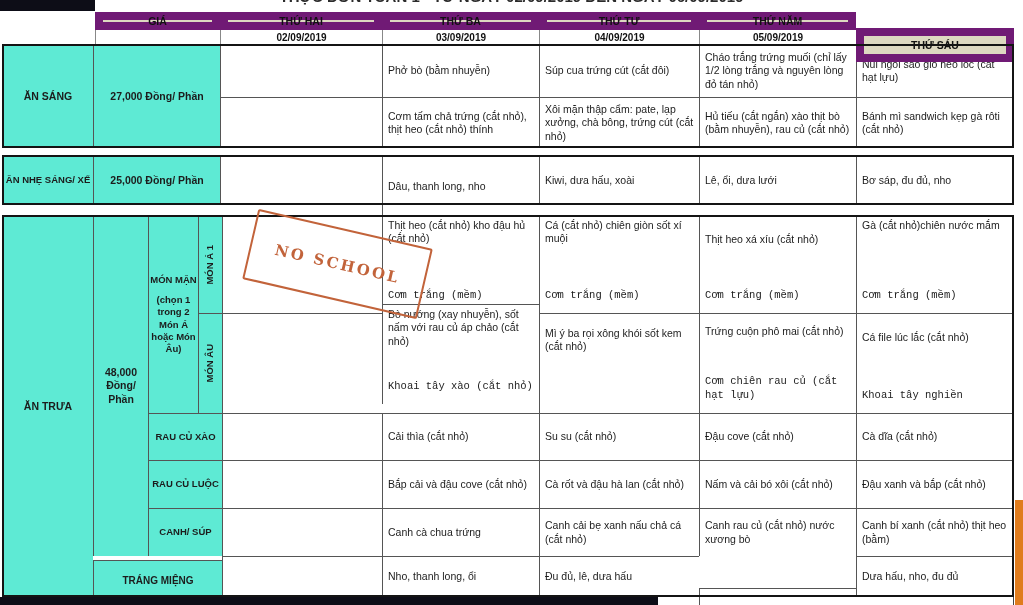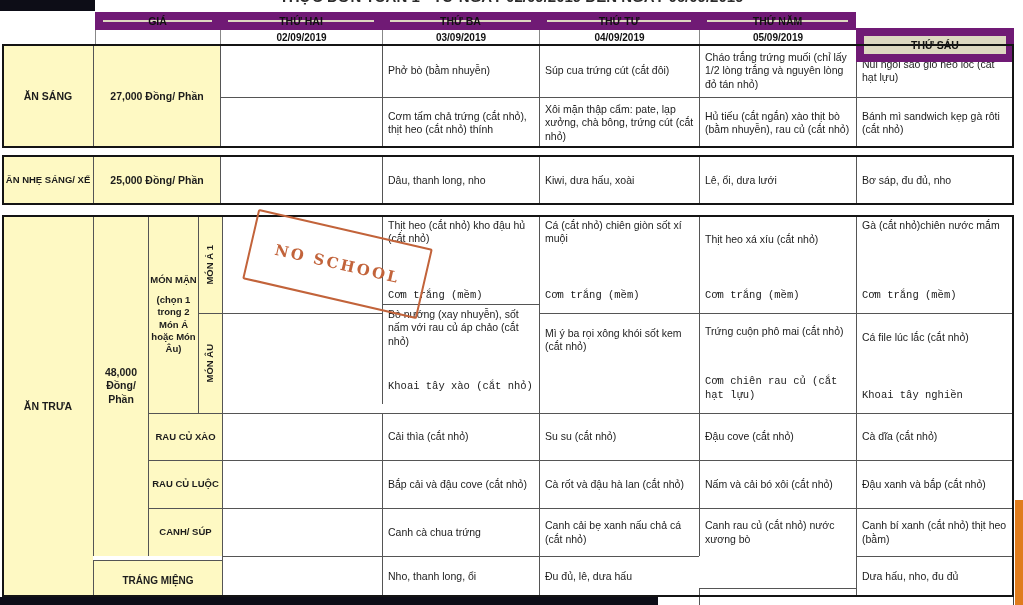--- a/index.html
+++ b/index.html
@@ -9,21 +9,21 @@
   .title{position:absolute;top:-12px;left:0;width:100%;text-align:center;font-weight:bold;
          font-size:15px;color:#2b2b2b;}
   .hdrcell{position:absolute;box-sizing:border-box;background:#ddd8c1;border:8px solid #701a75;
            font-weight:bold;font-size:10.5px;color:#111;display:flex;align-items:center;
            justify-content:center;z-index:3;}
   .datecell{position:absolute;box-sizing:border-box;font-weight:bold;font-size:10px;color:#111;
             display:flex;align-items:center;justify-content:center;border-left:1px solid #888;z-index:1;}
   .cell{position:absolute;box-sizing:border-box;background:#fff;border-left:1px solid #555;
         border-top:1px solid #555;font-size:10.5px;color:#1c1c1c;line-height:1.28;
         padding:3px 5px;display:flex;flex-direction:column;justify-content:center;z-index:1;}
-  .beige{background:#fef9c3;align-items:center;text-align:center;font-weight:bold;}
+  .beige{background:#5eead4;align-items:center;text-align:center;font-weight:bold;}
   .small{font-size:9.5px;padding:1px;}
   .dual{justify-content:flex-start;}
   .d2{margin-top:auto;padding-bottom:8px;font-family:Liberation Mono, monospace;}
   .vlabel{writing-mode:vertical-rl;transform:rotate(180deg);font-size:9.5px;}
   .outer{position:absolute;box-sizing:border-box;border:2px solid #141414;z-index:5;pointer-events:none;}
   .stamp{position:absolute;left:248px;top:228px;width:175px;height:68px;border:2.5px solid #c2633a;
          border-radius:2px;transform:rotate(13deg);display:flex;align-items:center;justify-content:center;
          color:#c2633a;font-family:"DejaVu Serif","Liberation Serif",serif;font-size:15px;
          letter-spacing:2.5px;font-weight:bold;z-index:6;}
   .corner-bar{position:absolute;left:0;top:0;width:95px;height:11px;background:#0d0d17;z-index:7;}
@@ -66,21 +66,21 @@
   <div class="cell" style="left:539px;top:97px;width:160px;height:51px">Xôi mặn thập cẩm: pate, lạp xưởng, chà bông, trứng cút (cắt nhỏ)</div>
   <div class="cell" style="left:699px;top:44px;width:157px;height:53px">Cháo trắng trứng muối (chỉ lấy 1/2 lòng trắng và nguyên lòng đỏ tán nhỏ)</div>
   <div class="cell" style="left:699px;top:97px;width:157px;height:51px">Hủ tiếu (cắt ngắn) xào thịt bò (bằm nhuyễn), rau củ (cắt nhỏ)</div>
   <div class="cell" style="left:856px;top:44px;width:158px;height:53px">Nui ngôi sao giò heo lóc (cắt hạt lựu)</div>
   <div class="cell" style="left:856px;top:97px;width:158px;height:51px">Bánh mì sandwich kẹp gà rôti (cắt nhỏ)</div>
   <div class="outer" style="left:2px;top:44px;width:1012px;height:104px"></div>
 
   <div class="cell beige small" style="left:2px;top:155px;width:91px;height:50px">ĂN NHẸ SÁNG/ XẾ</div>
   <div class="cell beige" style="left:93px;top:155px;width:127px;height:50px">25,000 Đồng/ Phần</div>
   <div class="cell" style="left:220px;top:155px;width:162px;height:50px"></div>
-  <div class="cell" style="left:382px;top:155px;width:157px;height:50px">Dâu, thanh long, nho</div>
+  <div class="cell" style="left:382px;top:155px;width:157px;height:62px">Dâu, thanh long, nho</div>
   <div class="cell" style="left:539px;top:155px;width:160px;height:50px">Kiwi, dưa hấu, xoài</div>
   <div class="cell" style="left:699px;top:155px;width:157px;height:50px">Lê, ổi, dưa lưới</div>
   <div class="cell" style="left:856px;top:155px;width:158px;height:50px">Bơ sáp, đu đủ, nho</div>
   <div class="outer" style="left:2px;top:155px;width:1012px;height:50px"></div>
 
   <div class="cell beige" style="left:2px;top:215px;width:91px;height:382px">ĂN TRƯA</div>
   <div class="cell beige" style="left:93px;top:215px;width:55px;height:341px">48,000 Đồng/ Phần</div>
   <div class="cell beige small" style="left:148px;top:215px;width:50px;height:198px">
     <div>MÓN MẶN</div>
     <div class="note">(chọn 1 trong 2 Món Á hoặc Món Âu)</div>

